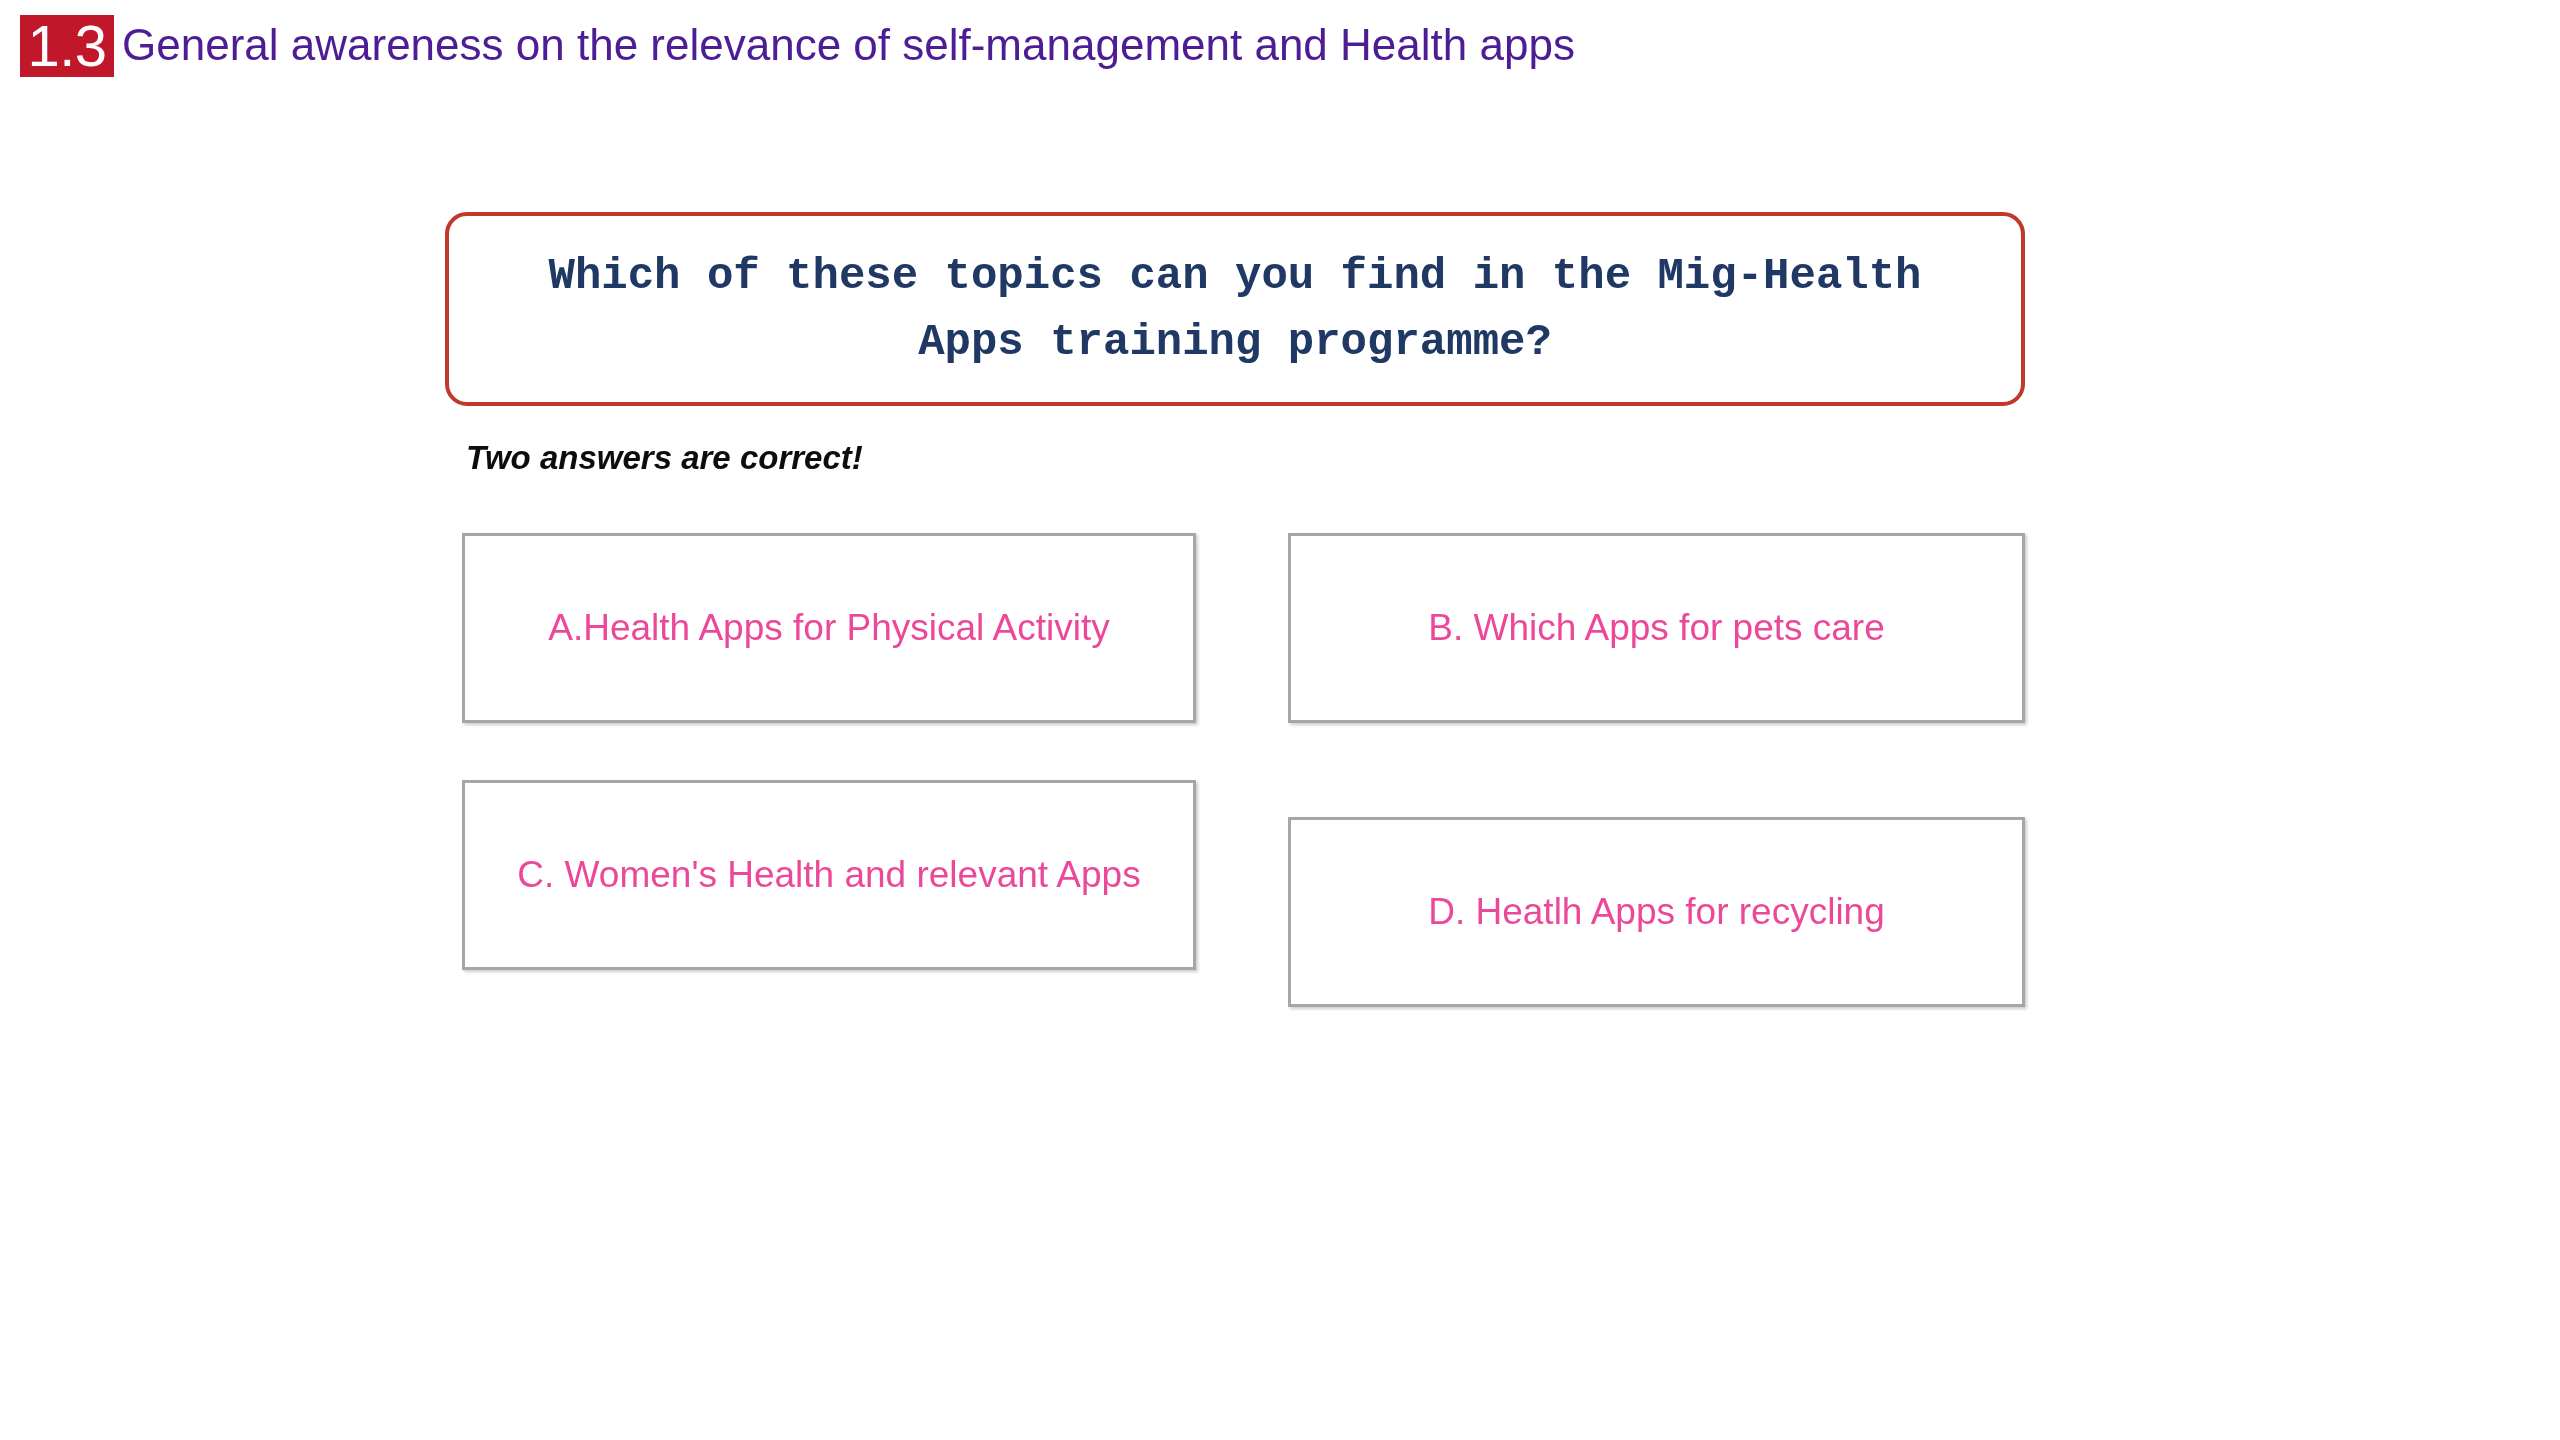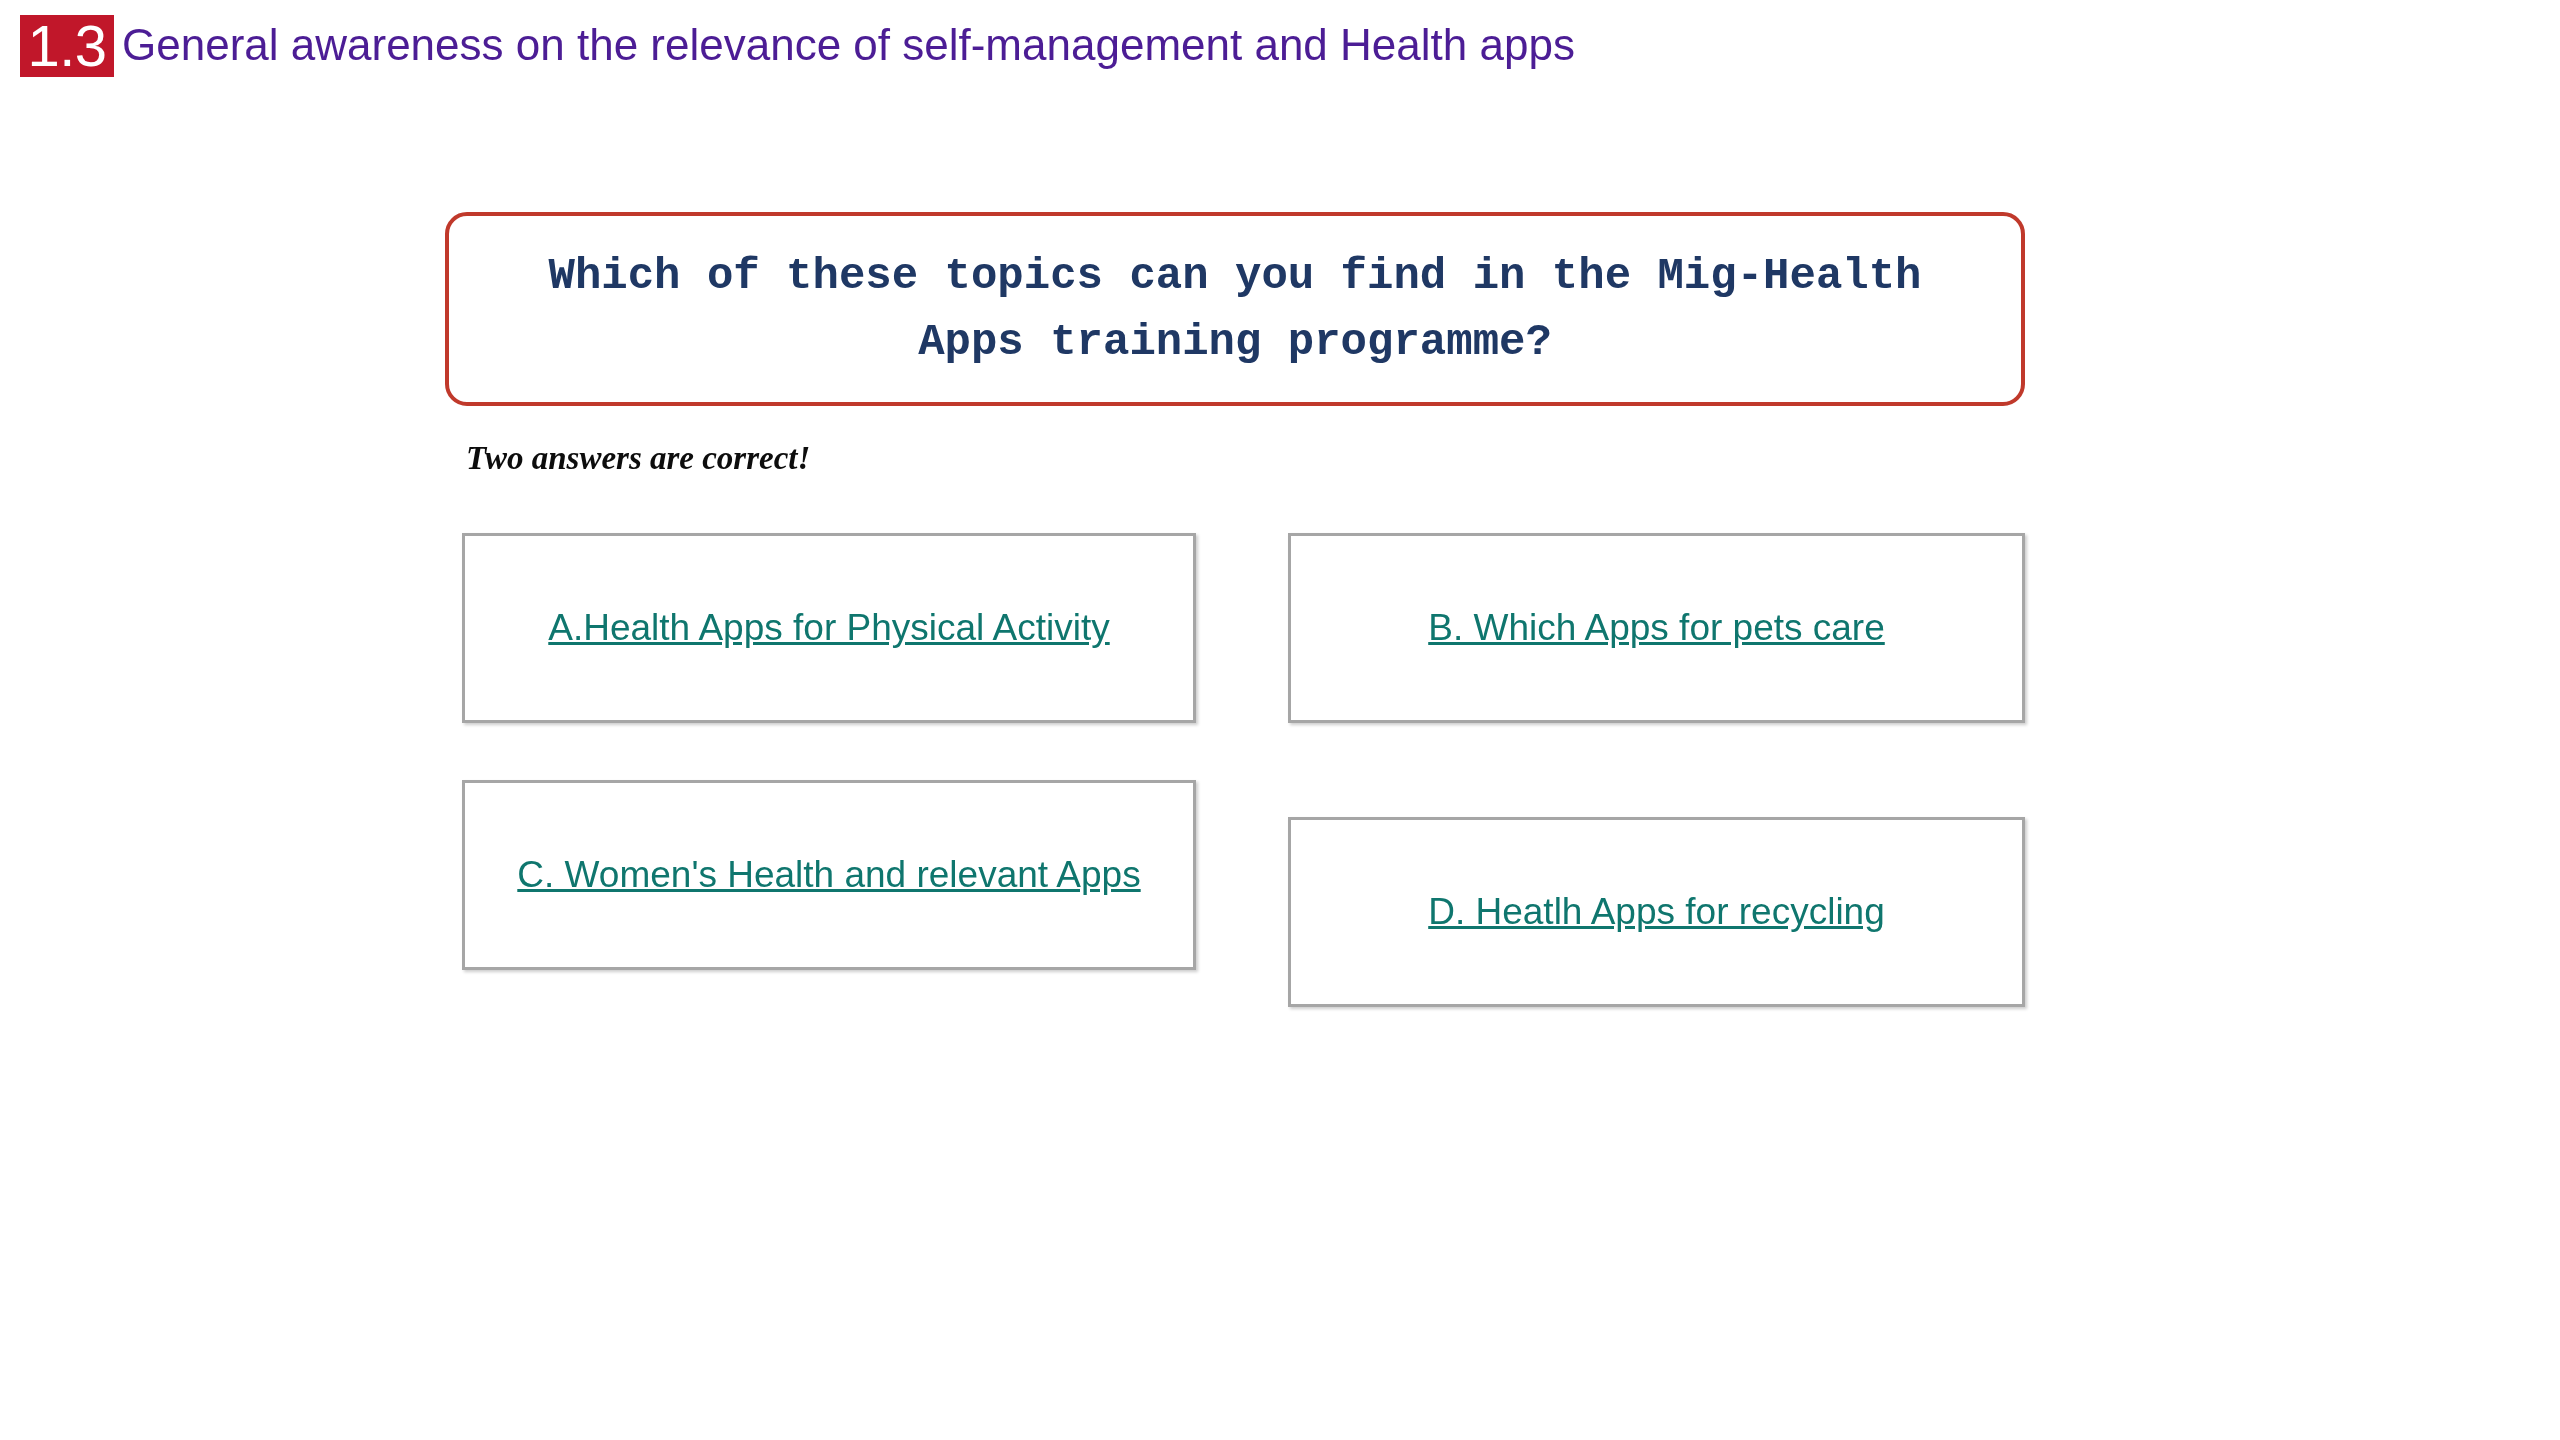--- a/index.html
+++ b/index.html
@@ -82,21 +82,21 @@
     text-align: center;
     max-width: 1500px;
   }
 
   
   #hint-text {
     position: absolute;
     left: 466px;
     top: 438px;
     color: #0d0d0d;
-    font-family: Liberation Serif, serif;
+    font-family: Liberation Sans, sans-serif;
     font-weight: bold;
     font-style: italic;
     font-size: 33px;
     line-height: 40px;
     white-space: nowrap;
   }
 
   
   #options-grid {
     position: absolute;
@@ -113,27 +113,26 @@
     border: 3px solid #A6A6A6;
     box-shadow: 2px 2px 3px rgba(0,0,0,0.20);
     display: flex;
     align-items: center;
     justify-content: center;
     padding: 0 26px;
     pointer-events: auto;
     cursor: pointer;
   }
   .option-label {
-    color: #0f766e;
+    color: #ec4899;
     font-family: "Liberation Sans", sans-serif;
     font-weight: normal;
     font-size: 37px;
     line-height: 50px;
     text-align: left;
-    text-decoration: underline;
   }
 
   #option-a { left: 462px;  top: 533px; width: 734px; height: 190px; }
   #option-b { left: 1288px; top: 533px; width: 737px; height: 190px; }
   #option-c { left: 462px;  top: 780px; width: 734px; height: 190px; }
   #option-d { left: 1288px; top: 780px; width: 737px; height: 190px; margin-top: 37px; }
 </style>
 </head>
 <body>
 

